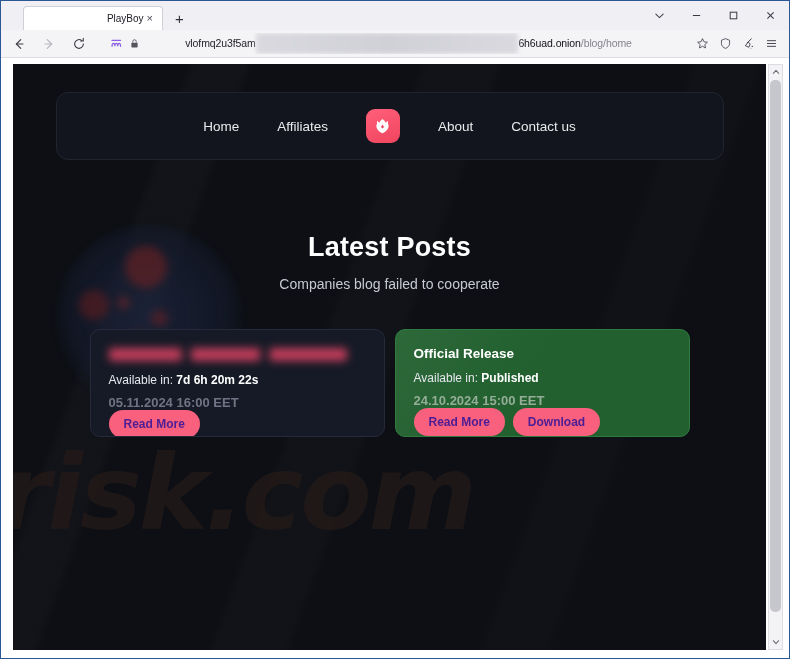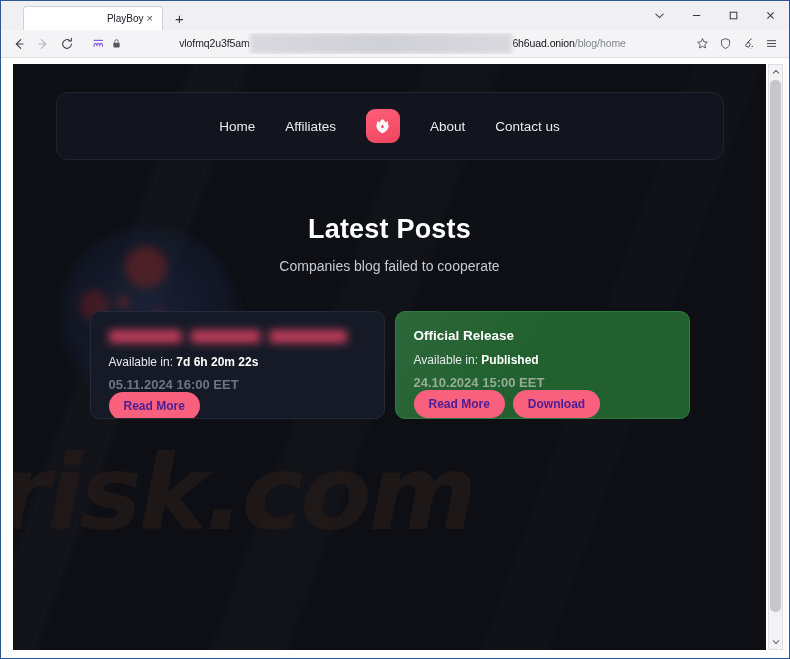--- a/index.html
+++ b/index.html
@@ -91,21 +91,21 @@
 
   
   .nav-toolbar {
     height: 28px;
     flex: 0 0 28px;
     background: #f4f4f7;
     border-bottom: 1px solid #dedee4;
     display: flex;
     align-items: center;
     padding: 0 7px;
-    gap: 2px;
+    gap: 8px;
   }
   .nav-btn {
     width: 22px;
     height: 22px;
     display: flex;
     align-items: center;
     justify-content: center;
     cursor: pointer;
     border-radius: 3px;
     color: #3c3c46;
@@ -212,21 +212,21 @@
     position: relative;
     margin: 28px auto 0;
     width: 668px;
     height: 68px;
     background: #12151d;
     border: 1px solid #20242f;
     border-radius: 12px;
     display: flex;
     align-items: center;
     justify-content: center;
-    gap: 30px;
+    gap: 38px;
     z-index: 3;
   }
   .nav-link {
     font-size: 13.5px;
     color: #e9eaee;
     cursor: pointer;
     white-space: nowrap;
   }
   .brand-logo {
     width: 34px;
@@ -234,21 +234,21 @@
     border-radius: 9px;
     background: linear-gradient(160deg,#ff5f7a 0%,#f0455f 100%);
     display: flex;
     align-items: center;
     justify-content: center;
     cursor: pointer;
     flex: 0 0 34px;
   }
 
   
-  .hero { position: relative; z-index: 3; text-align: center; margin-top: 54px; }
+  .hero { position: relative; z-index: 3; text-align: center; margin-top: 72px; }
   .hero-title {
     font-size: 27px;
     font-weight: 700;
     color: #ffffff;
     letter-spacing: .2px;
   }
   .hero-sub {
     margin-top: 13px;
     font-size: 14px;
     color: #c7cad2;

